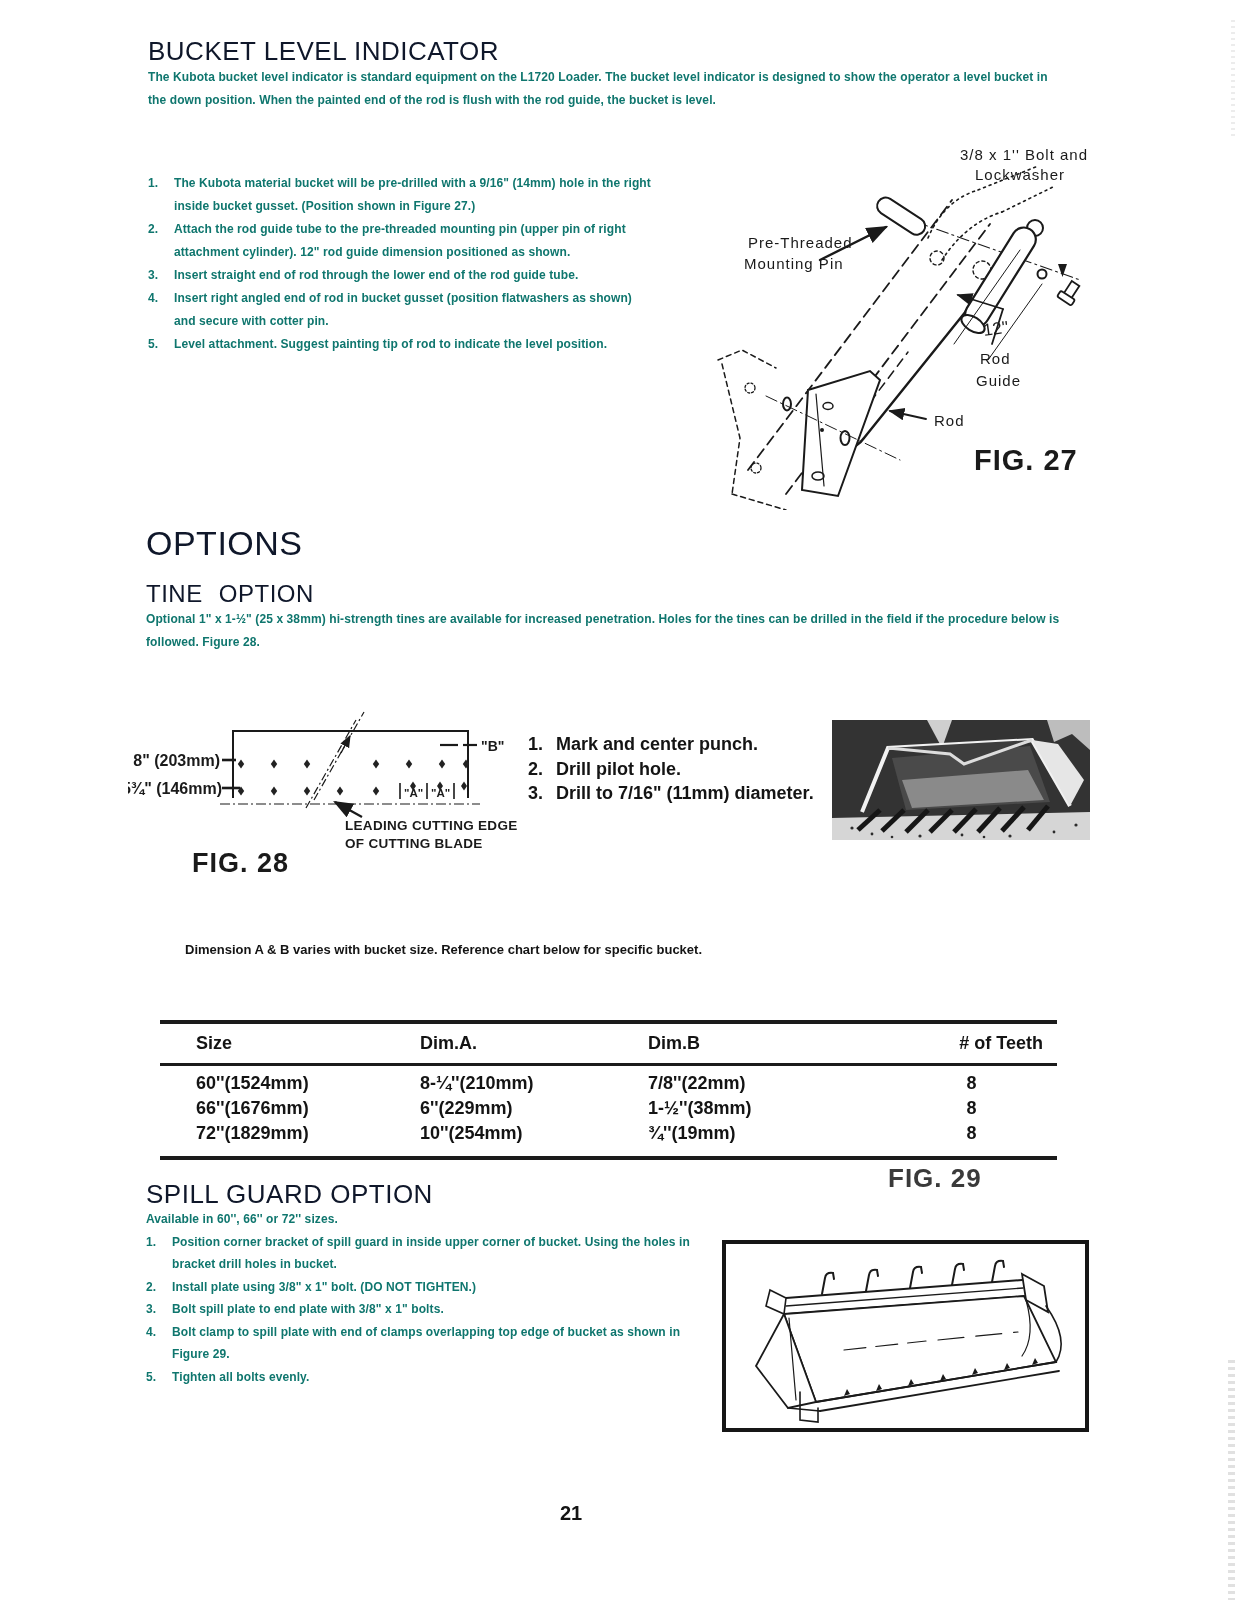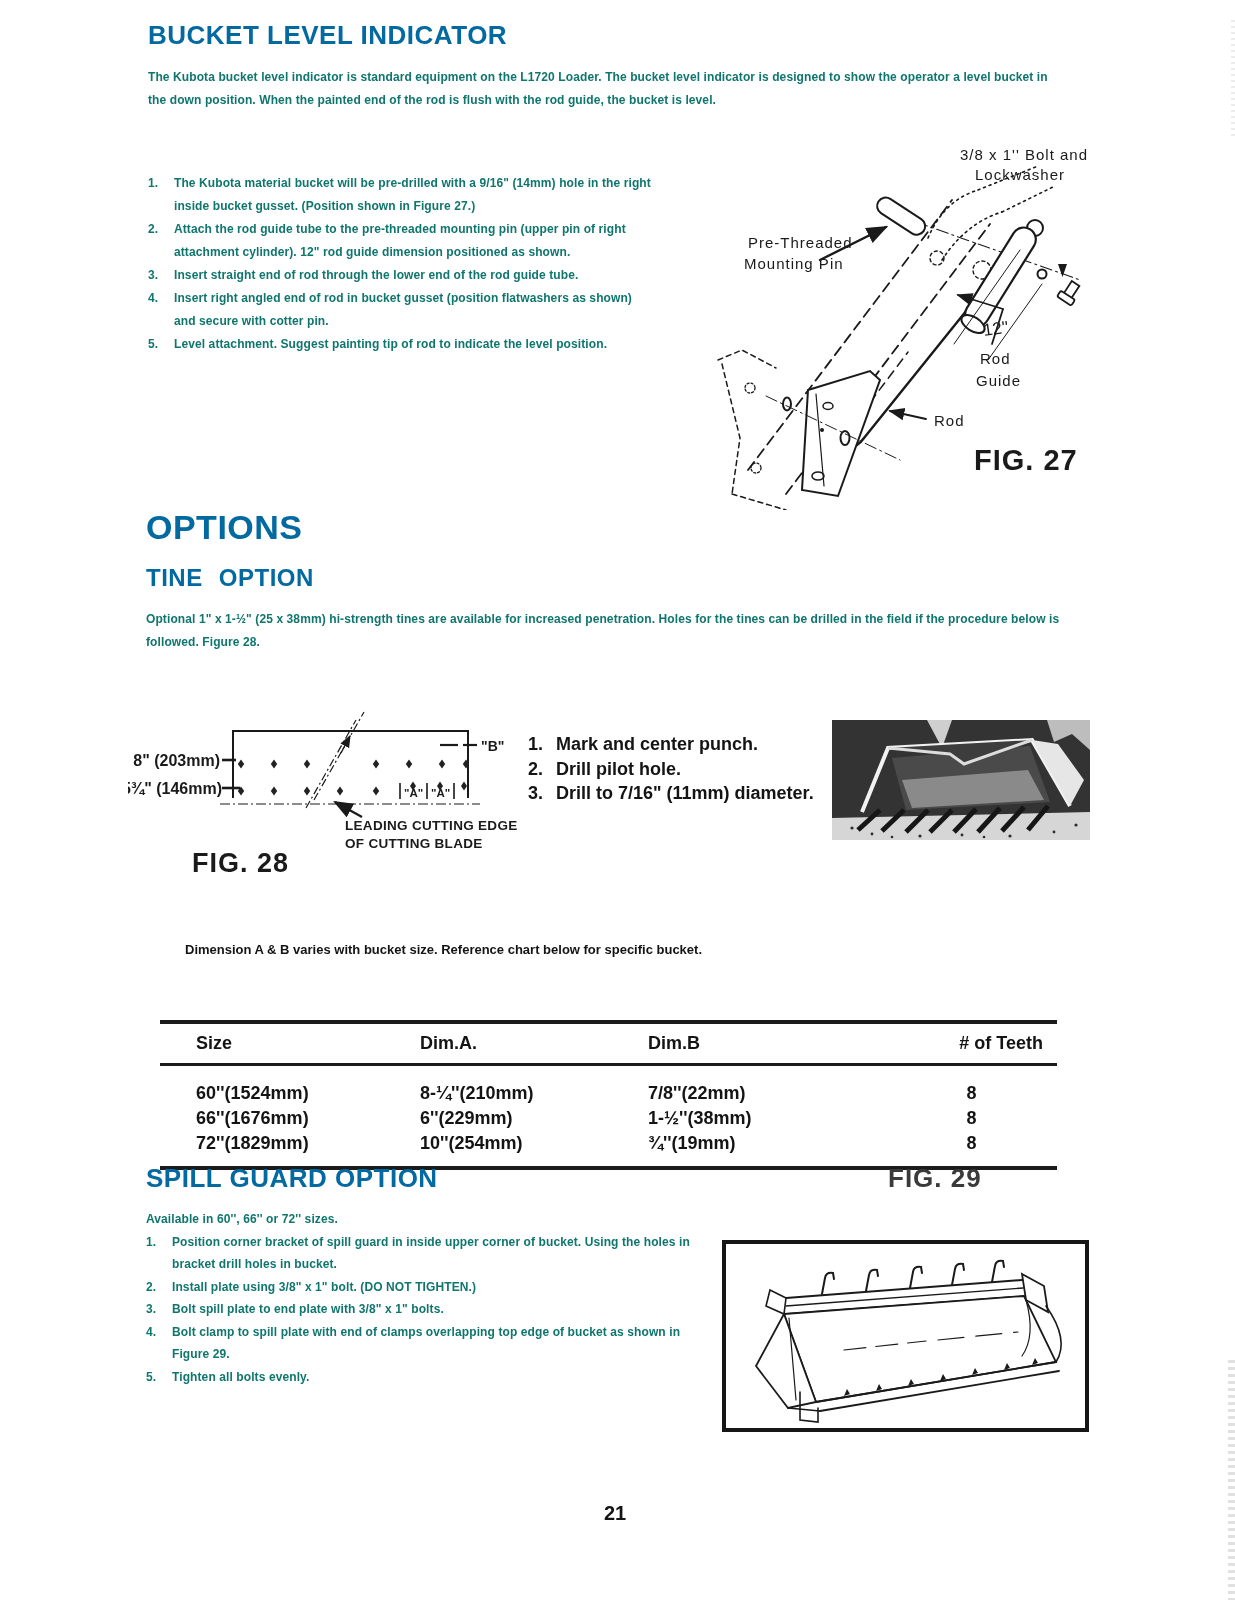--- a/index.html
+++ b/index.html
@@ -2,34 +2,34 @@
 <html><head>
 <meta charset="utf-8">
 <style>
   html,body{margin:0;padding:0;}
   body{
     width:1235px;height:1600px;background:#ffffff;position:relative;overflow:hidden;
     font-family:"Liberation Sans",sans-serif;color:#141414;
   }
   .abs{position:absolute;}
   .bodytxt{font-weight:bold;font-size:12px;line-height:23px;letter-spacing:.1px;color:#0f766e;}
-  .h-main{font-weight:bold;color:#0369a1;letter-spacing:.5px;}
+  .h-main{font-weight:normal;color:#0f172a;letter-spacing:.5px;margin-top:16px;}
   .steps .step{display:grid;grid-template-columns:26px 1fr;}
   .steps .num{font-weight:bold;}
   .figlabel{font-family:"Liberation Sans",sans-serif;}
   .figcap{font-weight:bold;color:#3a3a3a;letter-spacing:1px;margin-left:40px;}
   
   .dim-table{position:absolute;left:160px;top:1020px;width:897px;}
   .rule{background:#1b1b1b;width:100%;}
   .trow{display:grid;grid-template-columns:224px 228px 252px 1fr;padding-left:36px;box-sizing:border-box;}
   .trow .c4{text-align:right;padding-right:14px;}
   .trow.data .c4{text-align:center;padding-right:14px;}
   .thead{font-weight:bold;font-size:18px;padding-top:9px;padding-bottom:9px;}
   .tdata{font-weight:bold;font-size:18px;line-height:25px;}
-  .tdata-block{padding-top:15px;padding-bottom:10px;}
+  .tdata-block{padding-top:5px;padding-bottom:10px;}
   .streaks{
     position:absolute;right:0;top:1360px;width:7px;height:240px;
     background:repeating-linear-gradient(to bottom,#d9d9d9 0 3px,#ffffff 3px 7px);
     opacity:.8;
   }
   .streaks2{
     position:absolute;right:0;top:20px;width:4px;height:120px;
     background:repeating-linear-gradient(to bottom,#e4e4e4 0 2px,#ffffff 2px 6px);
     opacity:.7;
   }
@@ -355,16 +355,16 @@
         <polygon points="246,131 252,129 249,124"></polygon>
           <polygon points="278,126 284,124 281,119"></polygon>
         <polygon points="306,121 312,119 309,114"></polygon>
       </g>
 
       <path d="M 74,148 L 74,176 L 92,178 L 92,164" stroke-width="1.6"></path>
     </g>
   </svg>
 </div>
 
-<div class="abs" style="left:560px;top:1502px;width:110px;text-align:center;font-size:20px;font-weight:bold;">21</div>
+<div class="abs" style="left:560px;top:1502px;width:110px;font-size:20px;font-weight:bold;">21</div>
 
 <div class="streaks"></div>
 <div class="streaks2"></div>
 
 </body></html>

